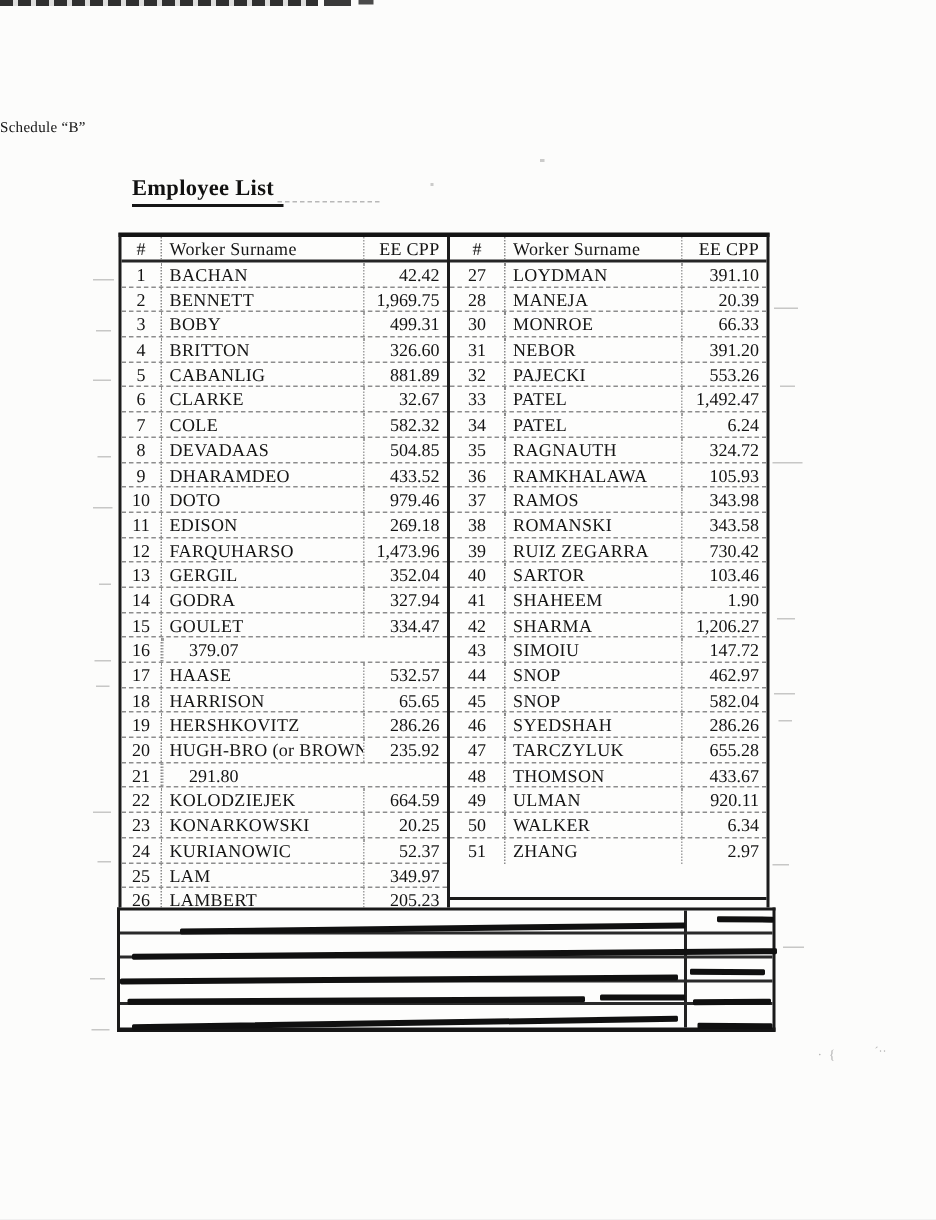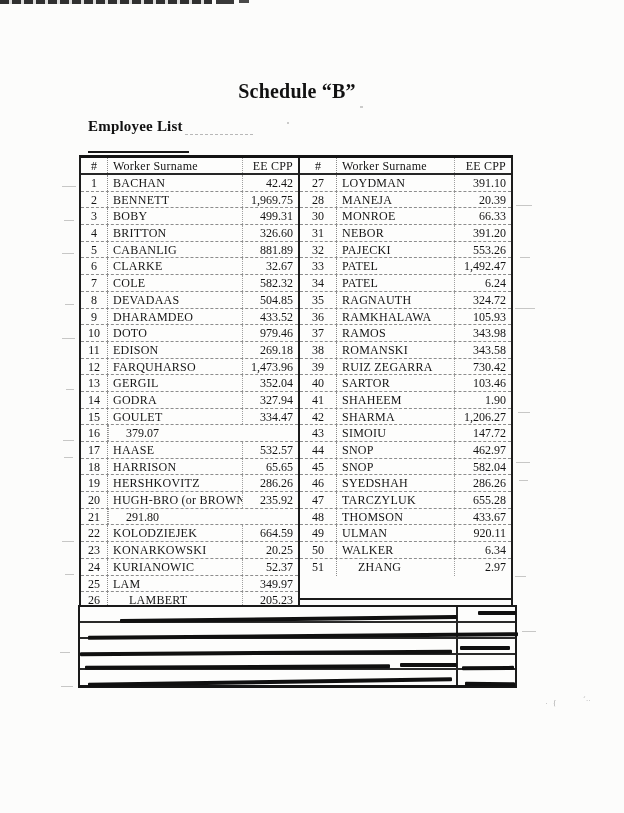--- a/index.html
+++ b/index.html
@@ -14,45 +14,45 @@
   
   .top-strip{
     position:absolute;top:0;left:0;width:212px;height:4px;
     background:repeating-linear-gradient(90deg,#2f2f2f 0 9px,rgba(47,47,47,.15) 9px 12px);
   }
   .top-strip2{position:absolute;top:0;left:216px;width:18px;height:4px;background:#3a3a3a;}
   .top-strip3{position:absolute;top:0;left:239px;width:10px;height:3px;background:#4a4a4a;}
 
   .title{
     position:absolute;top:80px;left:0;right:30px;
-    text-align:center;font-size:20px;font-weight:bold;letter-spacing:.2px;color:#111;
+    text-align:left;font-size:10px;font-weight:normal;letter-spacing:.2px;color:#111;
   }
   .heading-wrap{position:absolute;top:117px;left:88px;}
   .heading{
     display:inline-block;font-size:15px;font-weight:bold;letter-spacing:.2px;color:#111;
-    border-bottom:2px solid #161616;padding-bottom:16px;padding-right:6px;
+    border-bottom:2px solid #161616;padding-bottom:1px;padding-right:6px;
   }
   .heading-tail{
     position:absolute;left:97px;top:16px;width:68px;height:1px;
     border-bottom:1px dashed #b8b8b8;
   }
 
   
   .emp-table{
     position:absolute;top:155px;left:79px;width:434px;
     display:flex;
     border:2px solid #1c1c1c;border-top:3px solid #131313;
     box-sizing:border-box;
     background:#fdfdfc;
   }
   .half{box-sizing:border-box;}
   .half.left{width:219px;border-right:2px solid #1c1c1c;}
   .half.right{flex:1;position:relative;}
   .t-row{display:flex;height:16.7px;line-height:16.5px;border-bottom:1px dashed #8d8d8d;box-sizing:border-box;}
-  .t-row:last-child{border-bottom:none;gap:16px;}
+  .t-row:last-child{border-bottom:none;}
   .t-row.hdr{height:17px;line-height:16px;border-bottom:2px solid #262626;}
   .c-num{width:27px;text-align:center;font-size:12px;border-right:1px dotted #8a8a8a;box-sizing:border-box;overflow:hidden;}
   .half.right .c-num{width:37px;}
   .c-name{flex:1;font-size:12px;letter-spacing:.25px;padding-left:5px;box-sizing:border-box;white-space:nowrap;overflow:hidden;}
   .c-val{width:56px;text-align:right;font-size:12px;padding-right:5px;border-left:1px dotted #a0a0a0;box-sizing:border-box;}
   .half.right .c-val{width:57px;}
   .t-row.hdr .c-name{font-size:12px;}
   .t-row.hdr .c-val{letter-spacing:.2px;}
   .right-end-line{position:absolute;left:0;width:100%;height:2px;background:#1b1b1b;top:440px;}
 

